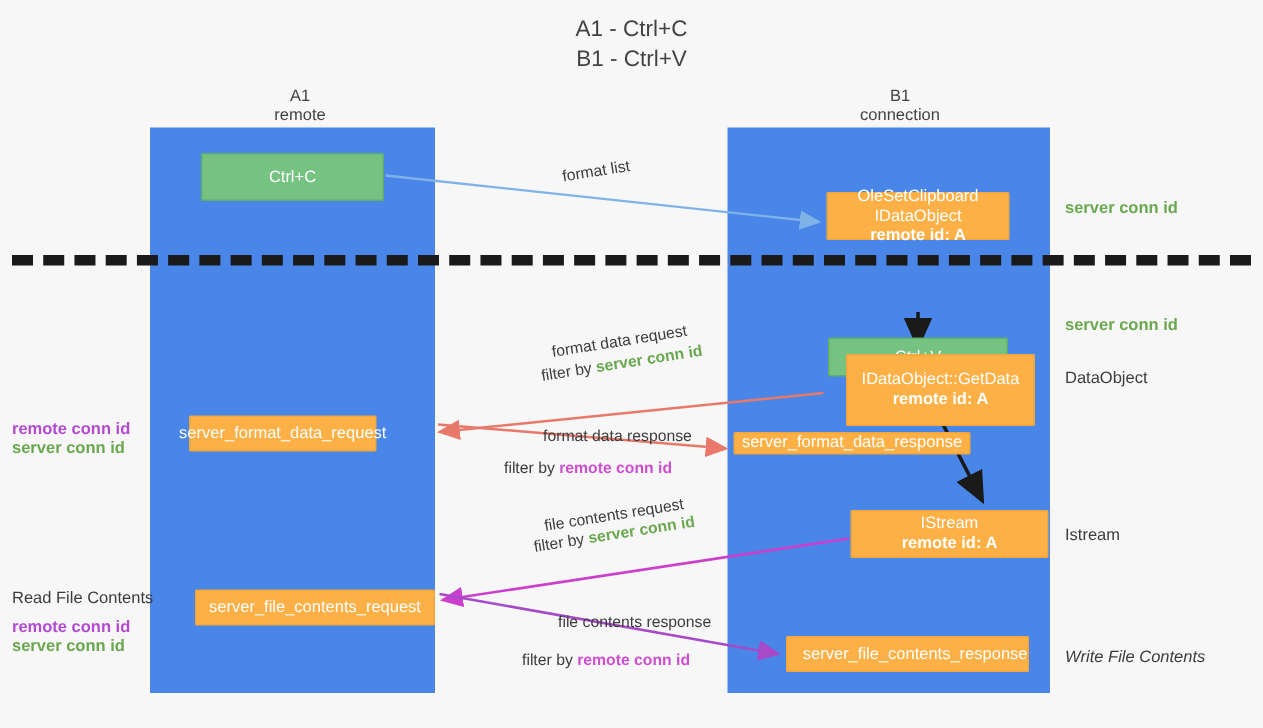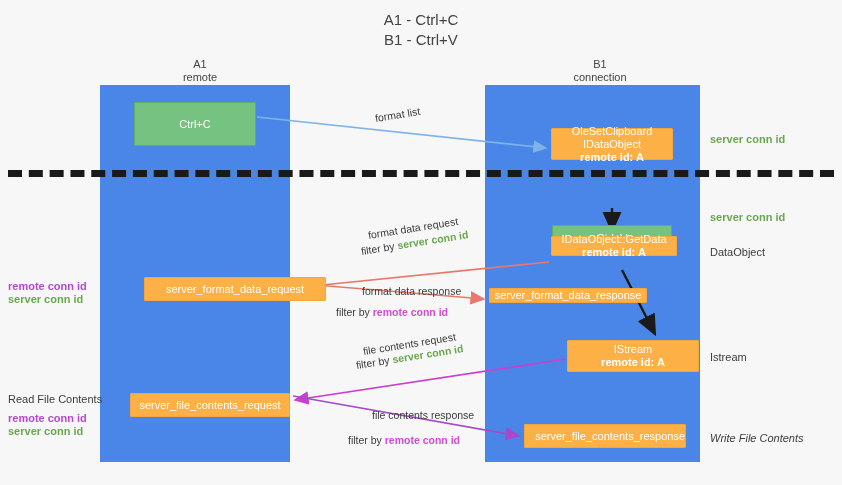--- a/index.html
+++ b/index.html
@@ -44,25 +44,25 @@
     display:flex;flex-direction:column;
     align-items:center;justify-content:center;
     color:#ffffff;font-size:11px;line-height:13px;
     text-align:center;
     border-radius:1px;
   }
   .box.green{background:#76c280;border:1px solid #5fae6b;}
   .box.orange{background:#fcb045;border:1px solid #f3a63c;}
   .box .l2{font-size:11px;font-weight:bold;}
 
-  #box-ctrlc{left:134px;top:102px;width:122px;height:44px;}
+  #box-ctrlc{left:134px;top:102px;width:122px;height:32px;}
   #box-olesetclip{left:551px;top:128px;width:122px;height:32px;}
   #box-ctrlv{left:552px;top:181px;width:120px;height:26px;margin-top:44px;}
-  #box-getdata{left:551px;top:236px;width:126px;height:20px;}
-  #box-fmt-req{left:144px;top:277px;width:182px;height:24px;}
+  #box-getdata{left:564px;top:236px;width:126px;height:48px;}
+  #box-fmt-req{left:126px;top:277px;width:125px;height:24px;}
   #box-fmt-resp{left:489px;top:288px;width:158px;height:15px;}
   #box-istream{left:567px;top:340px;width:132px;height:32px;}
   #box-file-req{left:130px;top:393px;width:160px;height:24px;}
   #box-file-resp{left:524px;top:424px;width:162px;height:24px;align-items:flex-end;}
 
   
   .side-label{font-size:11px;line-height:14px;color:#3c3c3c;}
   #lbl-dataobject{left:710px;top:245px;}
   #lbl-istream{left:710px;top:350px;}
   #lbl-writefile{left:710px;top:431px;font-style:italic;}

